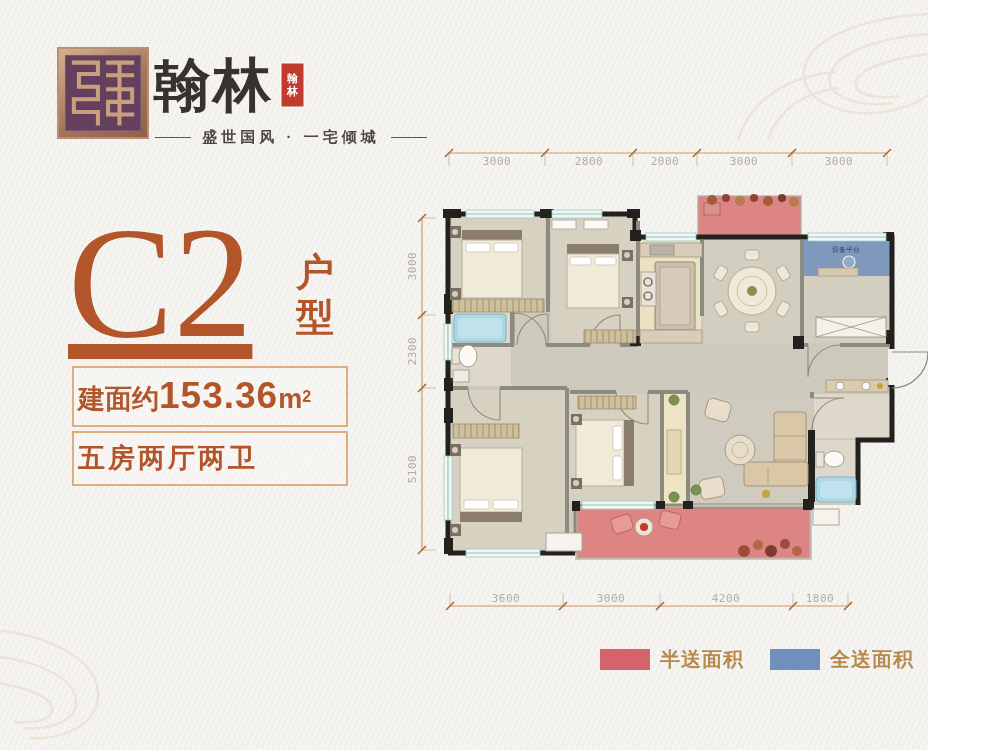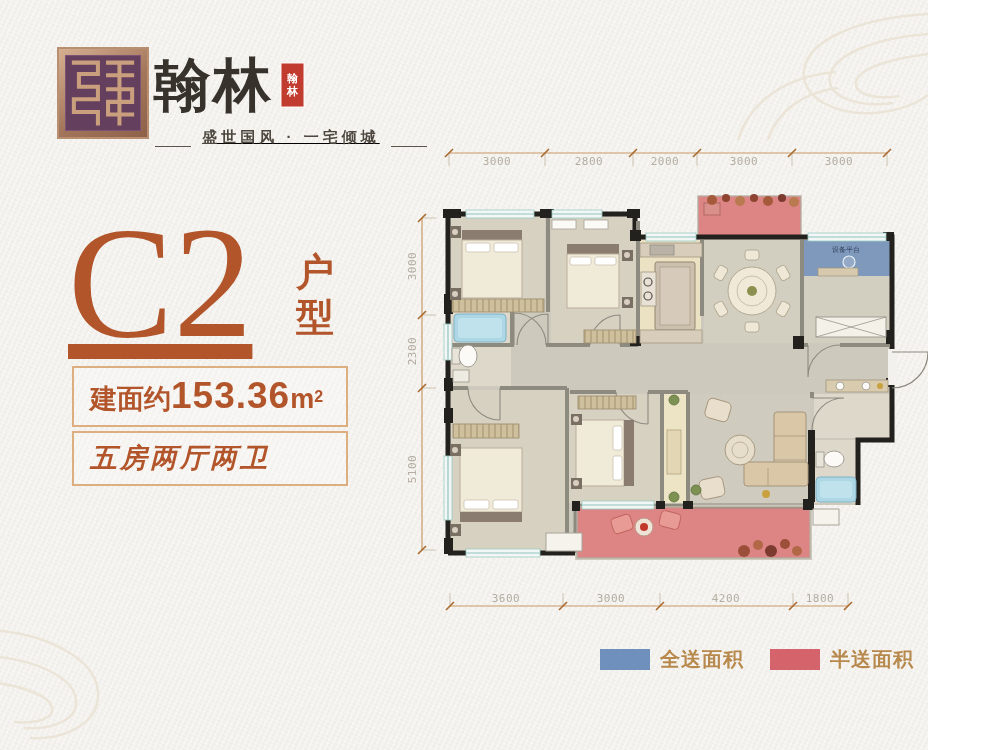--- a/index.html
+++ b/index.html
@@ -16,37 +16,37 @@
     background:linear-gradient(145deg,#d8b294,#a3765b 55%,#8d6148);
     box-shadow:inset 0 0 0 2px #b98f72;}
   #seal .inner{position:absolute;inset:8px;background:#643f5e;box-shadow:inset 0 0 0 1px #7c5374;}
   #brandrow{position:absolute;left:96px;top:6px;width:330px;height:78px;display:flex;align-items:center;}
   .brand-word{font-size:58px;font-weight:900;color:var(--brand_ink,#37322c);letter-spacing:2px;line-height:1;
     font-family:"DejaVu Sans","Liberation Sans",sans-serif;}
   #miniseal{width:25px;height:46px;margin:0 5px 0 7px;background:var(--seal_red,#c23b2f);
     box-shadow:inset 0 0 0 1.5px rgba(255,255,255,.95),inset 0 0 0 3px var(--seal_red,#c23b2f);
     display:flex;flex-direction:column;align-items:center;justify-content:center;gap:2px;}
   #miniseal span{color:#fff;font-size:11px;line-height:1;font-weight:700;}
-  #tagline{position:absolute;left:98px;top:88px;width:272px;display:flex;align-items:flex-end;text-decoration:underline;}
+  #tagline{position:absolute;left:98px;top:88px;width:272px;display:flex;align-items:center;}
   #tagline .dash{width:36px;height:0;border-top:1.5px solid #5b554c;}
   #tagline .tagtext{flex:1;text-align:center;font-size:15px;letter-spacing:4px;color:#4d473f;font-weight:600;white-space:nowrap;}
   
   #unit-code{position:absolute;left:68px;top:218px;font-family:"Liberation Serif",serif;
     font-size:158px;line-height:.82;color:var(--accent,#b2552b);letter-spacing:0px;text-decoration:underline;}
   #unit-type{position:absolute;left:296px;top:250px;color:var(--accent,#b2552b);
     font-family:"Liberation Serif",serif;font-size:38px;line-height:1.18;font-weight:600;}
   
   #specs{position:absolute;left:72px;top:366px;width:276px;}
   .spec-box{border:2px solid var(--banner_border,#dcae80);background:rgba(255,255,255,.25);
-    padding:7px 12px 8px 16px;margin-bottom:4px;color:var(--accent,#b2552b);white-space:nowrap;}
+    padding:7px 12px 8px 4px;margin-bottom:4px;color:var(--accent,#b2552b);white-space:nowrap;}
   .spec-box .lbl{font-size:27px;font-weight:600;}
   .spec-box .val{font-size:37px;font-weight:800;letter-spacing:1px;}
   .spec-box .unit{font-size:27px;font-weight:600;}
   .spec-box sup{font-size:16px;font-weight:700;}
-  .spec-box.rooms{font-size:27px;font-weight:600;letter-spacing:3px;font-style:italic;}
+  .spec-box.rooms{font-size:27px;font-weight:600;letter-spacing:3px;}
   
   #legend{position:absolute;left:600px;top:646px;display:flex;align-items:center;gap:26px;}
   .legend-item{display:flex;align-items:center;gap:10px;}
   .legend-label{font-family:"Liberation Serif",serif;font-weight:700;font-size:20px;
     color:var(--legend_text,#b7894d);letter-spacing:1px;}
   
   #plan{position:absolute;left:390px;top:140px;width:600px;height:500px;}
   .dim{font-family:"DejaVu Sans Mono","Liberation Mono",monospace;font-size:11px;letter-spacing:.5px;}
 </style>
 </head>
@@ -433,25 +433,25 @@
     <rect x="820" y="481" width="32" height="17" rx="3" fill="#bfe2ec"></rect>
   </g>
 
   <rect x="546" y="533" width="36" height="18" fill="#f6f3ec" stroke="#a8a49a" stroke-width="1"></rect>
   <rect x="813" y="509" width="26" height="16" fill="#f6f3ec" stroke="#a8a49a" stroke-width="1"></rect>
 </svg>
 
 <div id="legend">
   <div class="legend-item">
     <svg width="50" height="21">
+      <rect width="50" height="21" fill="#d5636b"></rect>
+    </svg>
+    <span class="legend-label">半送面积</span>
+  </div>
+  <div class="legend-item">
+    <svg width="50" height="21">
       <rect width="50" height="21" fill="#6f90bd"></rect>
     </svg>
     <span class="legend-label">全送面积</span>
   </div>
-  <div class="legend-item">
-    <svg width="50" height="21">
-      <rect width="50" height="21" fill="#d5636b"></rect>
-    </svg>
-    <span class="legend-label">半送面积</span>
-  </div>
 </div>
 
 </div>
 
 </body></html>

